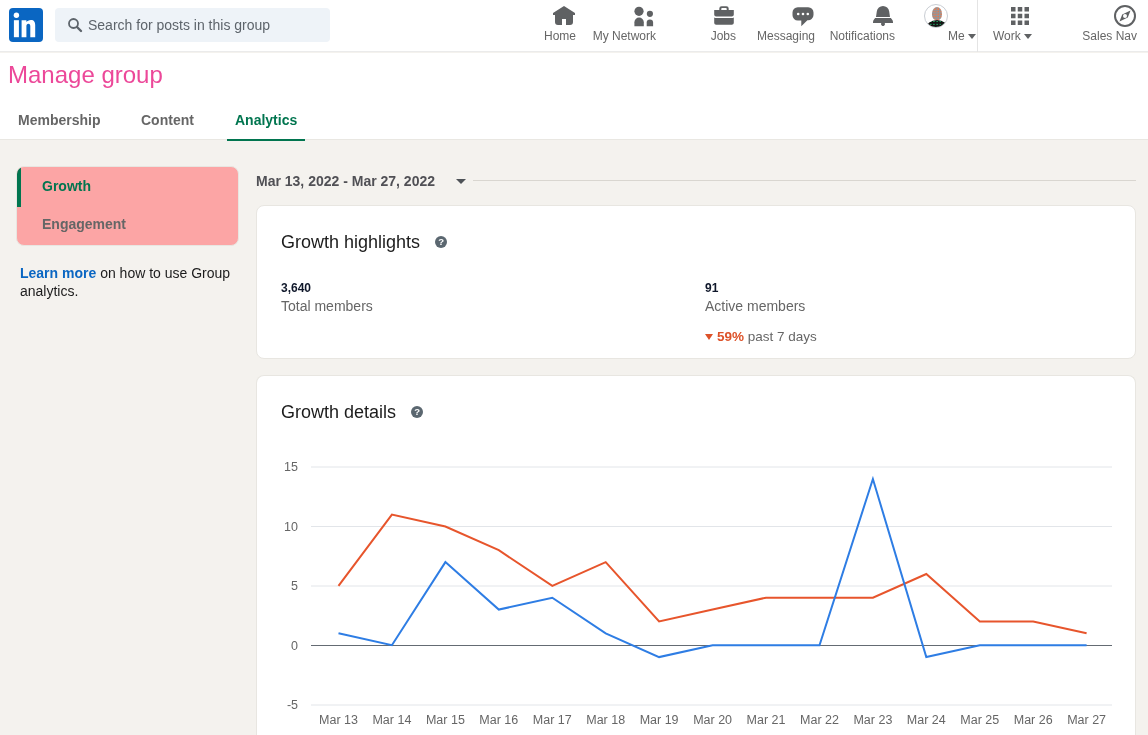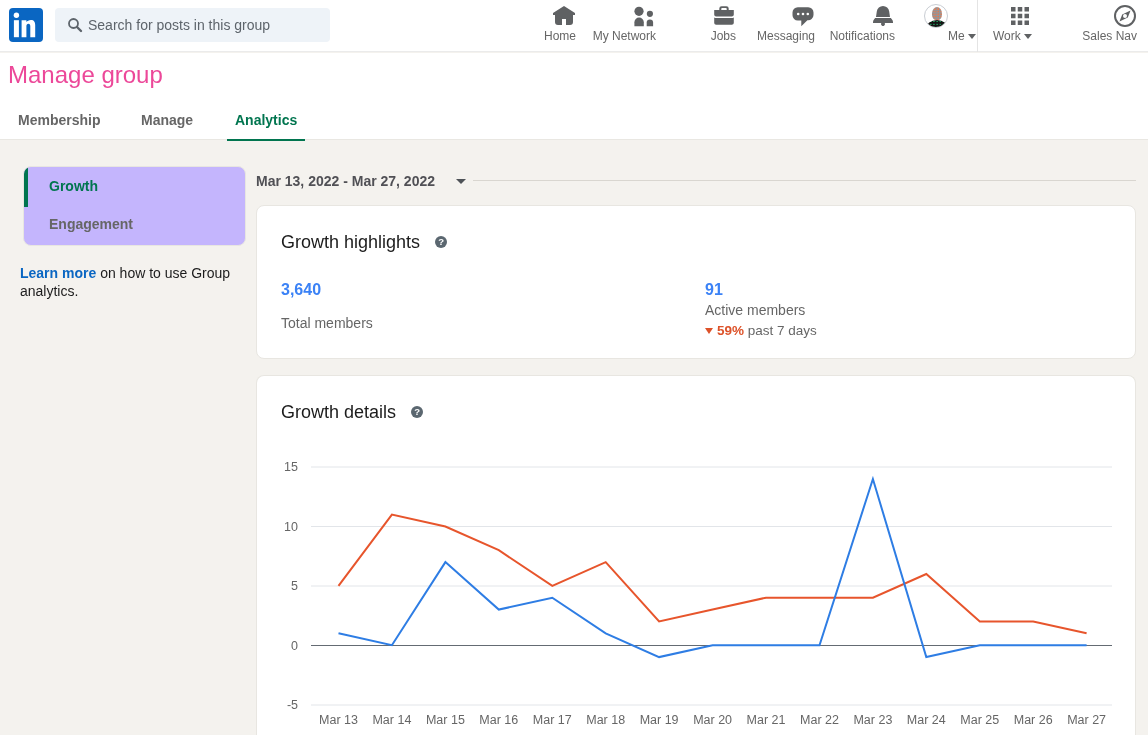--- a/index.html
+++ b/index.html
@@ -14,35 +14,35 @@
 .nav{position:absolute;top:0;width:80px;height:52px;text-align:right;color:#666}
 .nav .ic{position:absolute;top:4px;left:0;width:100%;height:24px}
 .nav .lb{position:absolute;top:30px;left:0;width:100%;font-size:12px;line-height:12px}
 .hdiv{position:absolute;left:977px;top:0;width:1px;height:52px;background:#e4e4e4}
 
 .band{position:absolute;top:53px;left:0;width:1148px;height:87px;background:#fff;border-bottom:1px solid #e9e7e2}
 .h1{position:absolute;left:8px;top:8px;font-size:24px;color:#ec4899;font-weight:400}
 .tab{position:absolute;top:59px;font-size:14px;font-weight:700;color:#666}
 .tabline{position:absolute;left:227px;top:86px;width:78px;height:2px;background:#01754f}
 
-.scard{position:absolute;left:23px;top:166px;width:223px;height:80px;background:#c4b5fd;border-radius:8px;border:1px solid #e8e6e1;overflow:hidden}
+.scard{position:absolute;left:16px;top:166px;width:223px;height:80px;background:#fca5a5;border-radius:8px;border:1px solid #e8e6e1;overflow:hidden}
 .gbar{position:absolute;left:-1px;top:-1px;width:4.5px;height:41px;background:#01754f}
 .srow1{position:absolute;left:25px;top:11px;font-size:14px;font-weight:700;color:#01754f}
 .srow2{position:absolute;left:25px;top:48.5px;font-size:14px;font-weight:700;color:#666}
 .learn{position:absolute;left:20px;top:264px;width:230px;font-size:14px;line-height:18px;color:#1c1c1c}
 .learn a{color:#0a66c2;font-weight:700;text-decoration:none}
 
 .daterow{position:absolute;left:256px;top:173px;font-size:14px;font-weight:700;color:#505055}
 .caret{position:absolute;left:456px;top:179px;width:0;height:0;border-left:5.5px solid transparent;border-right:5.5px solid transparent;border-top:5.5px solid #4e5257}
 .dateline{position:absolute;left:473px;top:180px;width:663px;height:1px;background:#d9d6d0}
 .card1{position:absolute;left:256px;top:205px;width:880px;height:154px;background:#fff;border-radius:8px;border:1px solid #e8e6e1}
 .card2{position:absolute;left:256px;top:375px;width:880px;height:380px;background:#fff;border-radius:8px 8px 0 0;border:1px solid #e8e6e1;border-bottom:none}
 .ctitle{font-size:18px;font-weight:400;color:#1c1c1c}
 .qm{display:inline-block;width:12px;height:12px;border-radius:50%;background:#5b6770;color:#fff;font-size:9.5px;font-weight:700;text-align:center;line-height:12px;vertical-align:3px;margin-left:7px}
-.big{font-size:16px;font-weight:700;color:#3b82f6}
+.big{font-size:12px;font-weight:700;color:#0f172a}
 .sub{font-size:14px;color:#666}
 .delta{font-size:13.5px;color:#666}
 .neg{color:#dd5229;font-weight:700}
 .tri{display:inline-block;width:0;height:0;border-left:4px solid transparent;border-right:4px solid transparent;border-top:6px solid #dd5229;margin-right:4px;vertical-align:1px}
 </style>
 </head>
 <body>
 
 <div class="hdr">
   <div class="logo">
@@ -128,47 +128,47 @@
           <path d="M6.5 17.5l2.7-7.1 8.3-3.9-2.7 7.1z" fill="#5f6163"></path>
           <circle cx="12" cy="12" r="2" fill="#fff"></circle>
         </svg></div>
     <div class="lb">Sales Nav</div>
   </div>
 </div>
 
 <div class="band">
   <div class="h1">Manage group</div>
   <div class="tab" style="left:18px">Membership</div>
-  <div class="tab" style="left:141px">Manage</div>
+  <div class="tab" style="left:141px">Content</div>
   <div class="tab" style="left:235px;color:#01754f">Analytics</div>
   <div class="tabline"></div>
 </div>
 
 <div class="scard">
   <div class="gbar"></div>
   <div class="srow1">Growth</div>
   <div class="srow2">Engagement</div>
 </div>
 <div class="learn"><a>Learn more</a> on how to use Group analytics.</div>
 
 <div class="daterow">Mar 13, 2022 - Mar 27, 2022</div>
 <div class="caret"></div>
 <div class="dateline"></div>
 
 <div class="card1">
   <div class="abs" style="left:24px;top:230px;"></div>
   <div class="abs" style="left:24px;top:26px"><span class="ctitle">Growth highlights</span><span class="qm" style="margin-left:15px">?</span></div>
   <div class="abs" style="left:24px;top:75px">
       <div class="big">3,640</div>
-      <div class="sub" style="margin-top:16px">Total members</div>
+      <div class="sub" style="margin-top:3px">Total members</div>
     </div>
   <div class="abs" style="left:448px;top:75px">
       <div class="big">91</div>
       <div class="sub" style="margin-top:3px">Active members</div>
-      <div class="delta" style="margin-top:5px"><span class="tri"></span><span class="neg">59%</span> past 7 days</div>
+      <div class="delta" style="margin-top:15px"><span class="tri"></span><span class="neg">59%</span> past 7 days</div>
     </div>
 </div>
 
 <div class="card2">
   <div class="abs" style="left:24px;top:26px"><span class="ctitle">Growth details</span><span class="qm" style="margin-left:15px">?</span></div>
   <svg class="abs" style="left:-1px;top:-1px" width="878" height="378" viewBox="0 0 878 378">
     <g stroke="#e2e5e9" stroke-width="1">
       <line x1="55" y1="92" x2="856" y2="92"></line>
       <line x1="55" y1="151.5" x2="856" y2="151.5"></line>
       <line x1="55" y1="211" x2="856" y2="211"></line>

